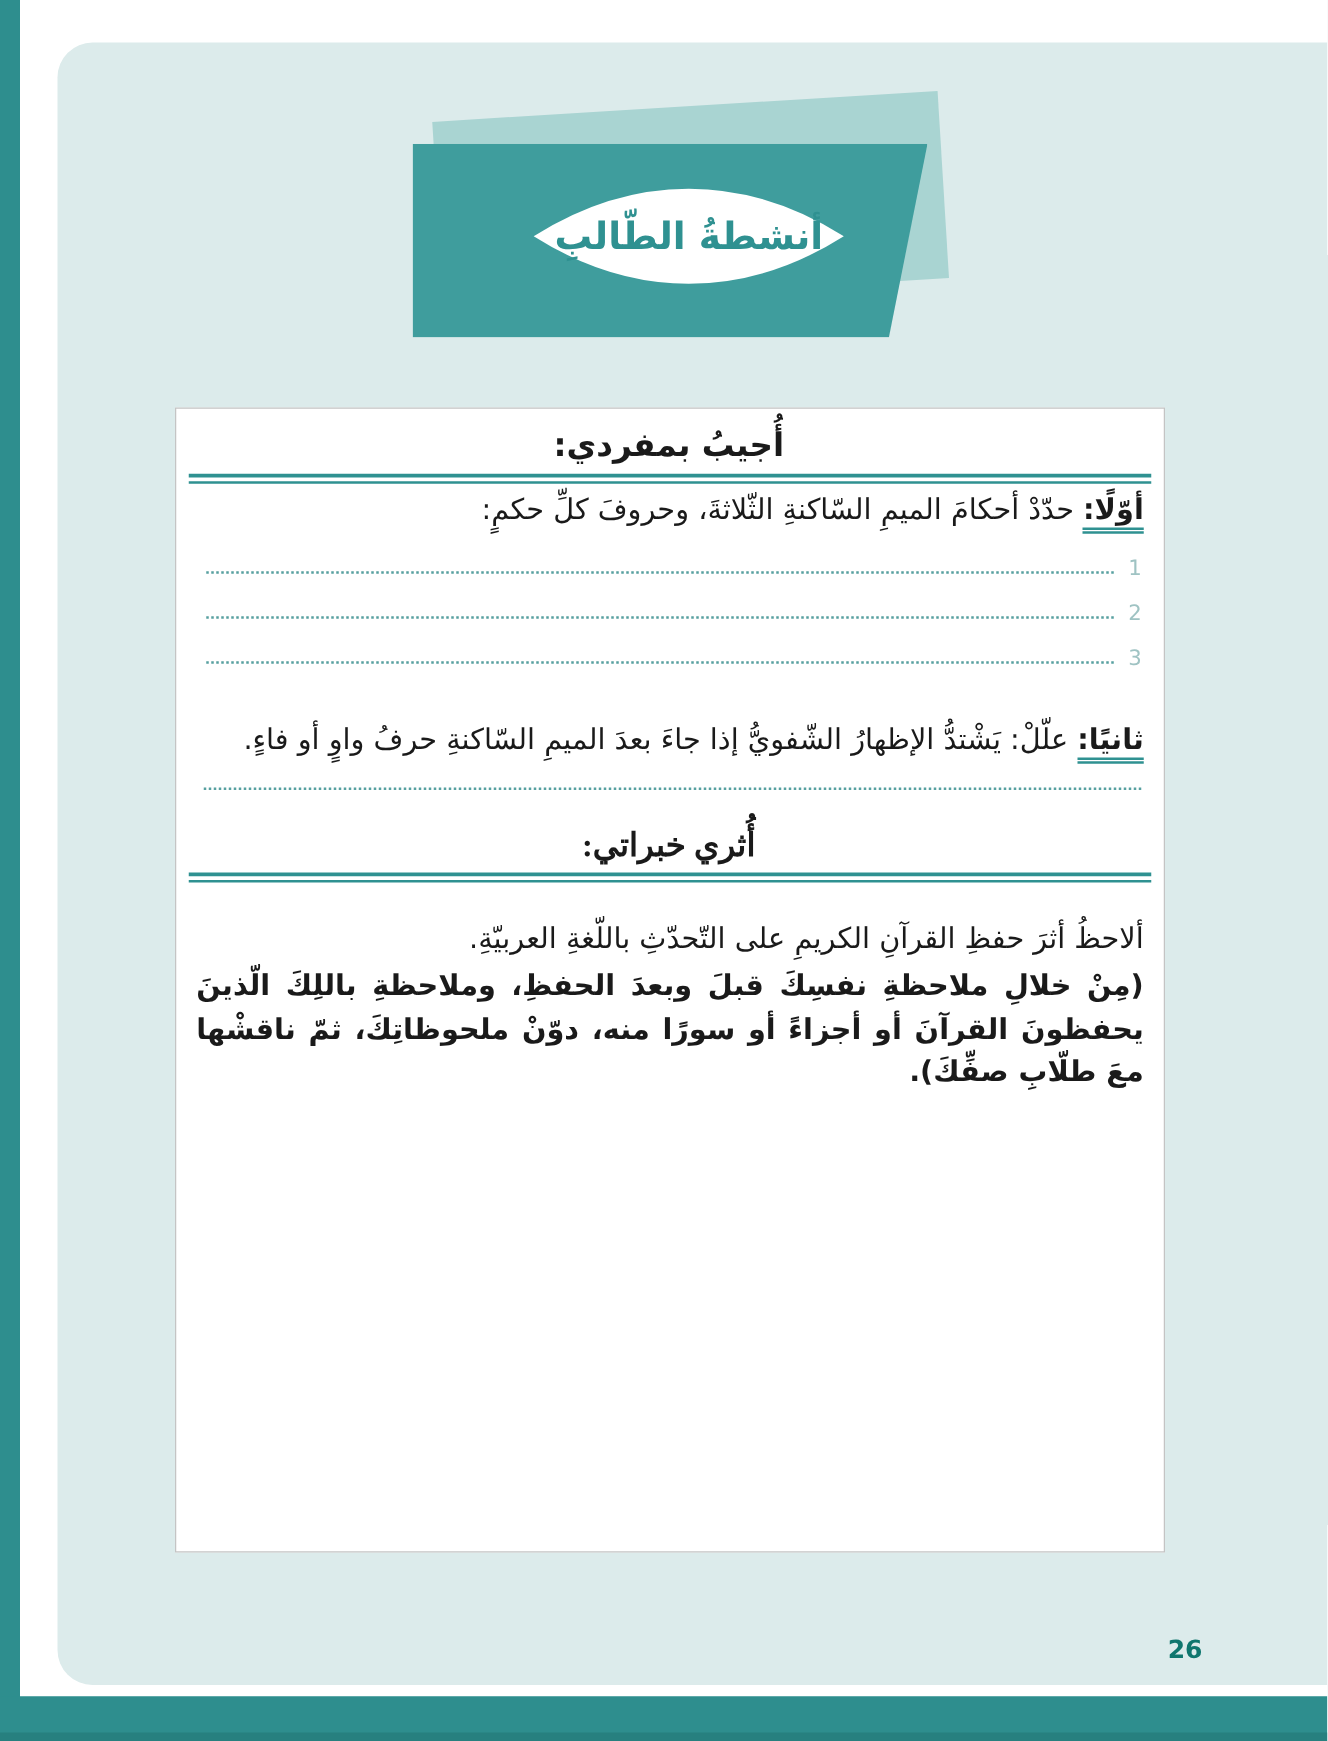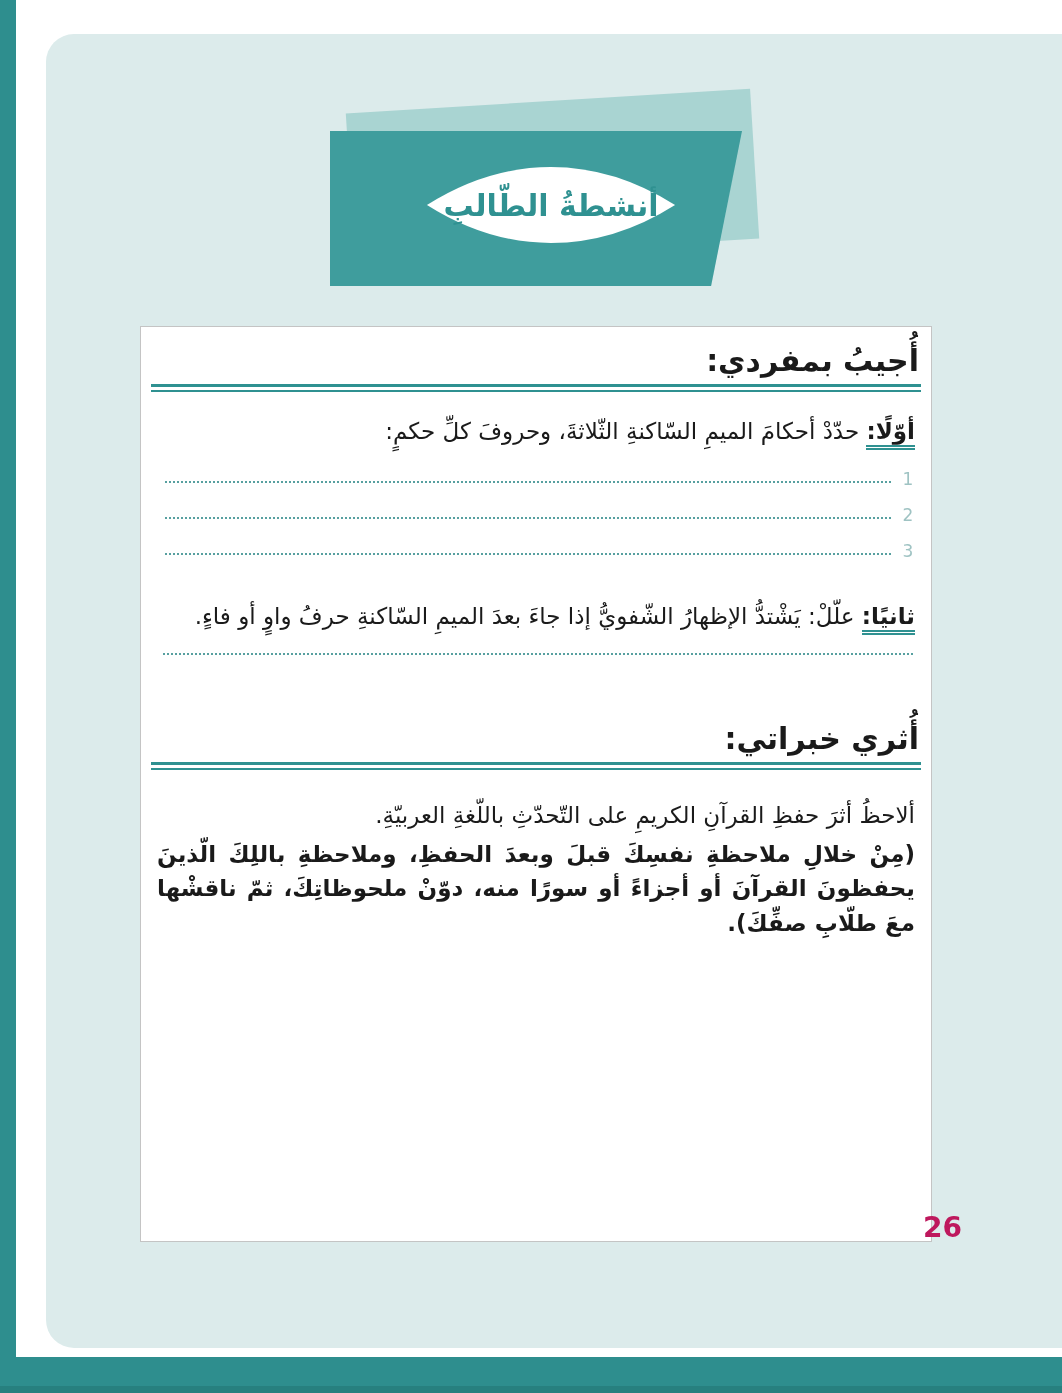--- a/index.html
+++ b/index.html
@@ -35,21 +35,21 @@
     position: absolute;
     left: 46px; top: 34px;
     width: 1016px; height: 1314px;
     background: #dcebeb;
     border-radius: 28px 0 0 28px;
   }
 
   
   .banner {
     position: absolute;
-    left: 320px; top: 88px;
+    left: 320px; top: 72px;
     width: 460px; height: 210px;
   }
   .banner-back {
     position: absolute;
     left: 30px; top: 13px;
     width: 405px; height: 150px;
     background: #a9d4d2;
     transform: rotate(-3.5deg);
   }
   .banner-front {
@@ -84,40 +84,40 @@
     left: 140px; top: 326px;
     width: 792px; height: 916px;
     background: #ffffff;
     border: 1px solid #c4c4c4;
     direction: rtl;
     padding: 14px 10px 0 10px;
     color: #1a1a1a;
   }
 
   .section-heading {
-    font-size: 30px;
-    font-weight: bold;
-    text-align: right;
+    font-size: 26px;
+    font-weight: bold;
+    text-align: center;
     line-height: 1.3;
     padding-right: 2px;
   }
   .double-rule {
     margin-top: 4px;
     height: 8px;
     border-top: 3px solid #2f9191;
     border-bottom: 2px solid #2f9191;
   }
 
   .question {
     font-size: 23px;
     line-height: 1.5;
     text-align: right;
     padding-right: 6px;
   }
-  .q-first { margin-top: 22px; }
+  .q-first { margin-top: 4px; }
   .q-second { margin-top: 36px; }
   .q-label {
     font-weight: bold;
     border-bottom: 5px double #2f9191;
     padding-bottom: 1px;
   }
 
   .blanks { margin-top: 6px; }
   .blank-row {
     display: flex;
@@ -137,21 +137,21 @@
     border-bottom: 2px dotted #57a0a0;
     margin: 0 8px 8px 10px;
     height: 24px;
   }
   .single-line {
     margin: 20px 8px 0 12px;
     height: 0;
     border-bottom: 2px dotted #57a0a0;
   }
 
-  .h2-gap { margin-top: 64px; }
+  .h2-gap { margin-top: 28px; font-family: Liberation Serif, serif; }
 
   .intro-line {
     margin-top: 28px;
     font-size: 23px;
     line-height: 1.5;
     text-align: right;
     padding: 0 6px;
   }
   .note-par {
     margin-top: 4px;
@@ -159,24 +159,24 @@
     font-weight: bold;
     line-height: 1.5;
     text-align: justify;
     text-align-last: right;
     padding: 0 6px;
   }
 
   .page-number {
     position: absolute;
     right: 100px;
-    top: 1211px;
-    font-size: 28px;
-    font-weight: bold;
-    color: #be185d;
+    top: 1307px;
+    font-size: 20px;
+    font-weight: bold;
+    color: #0f766e;
   }
 </style>
 </head>
 <body>
 
 <div class="stage">
 
   <div class="spine-bar"></div>
   <div class="footer-bar"></div>
   <div class="page-panel"></div>

